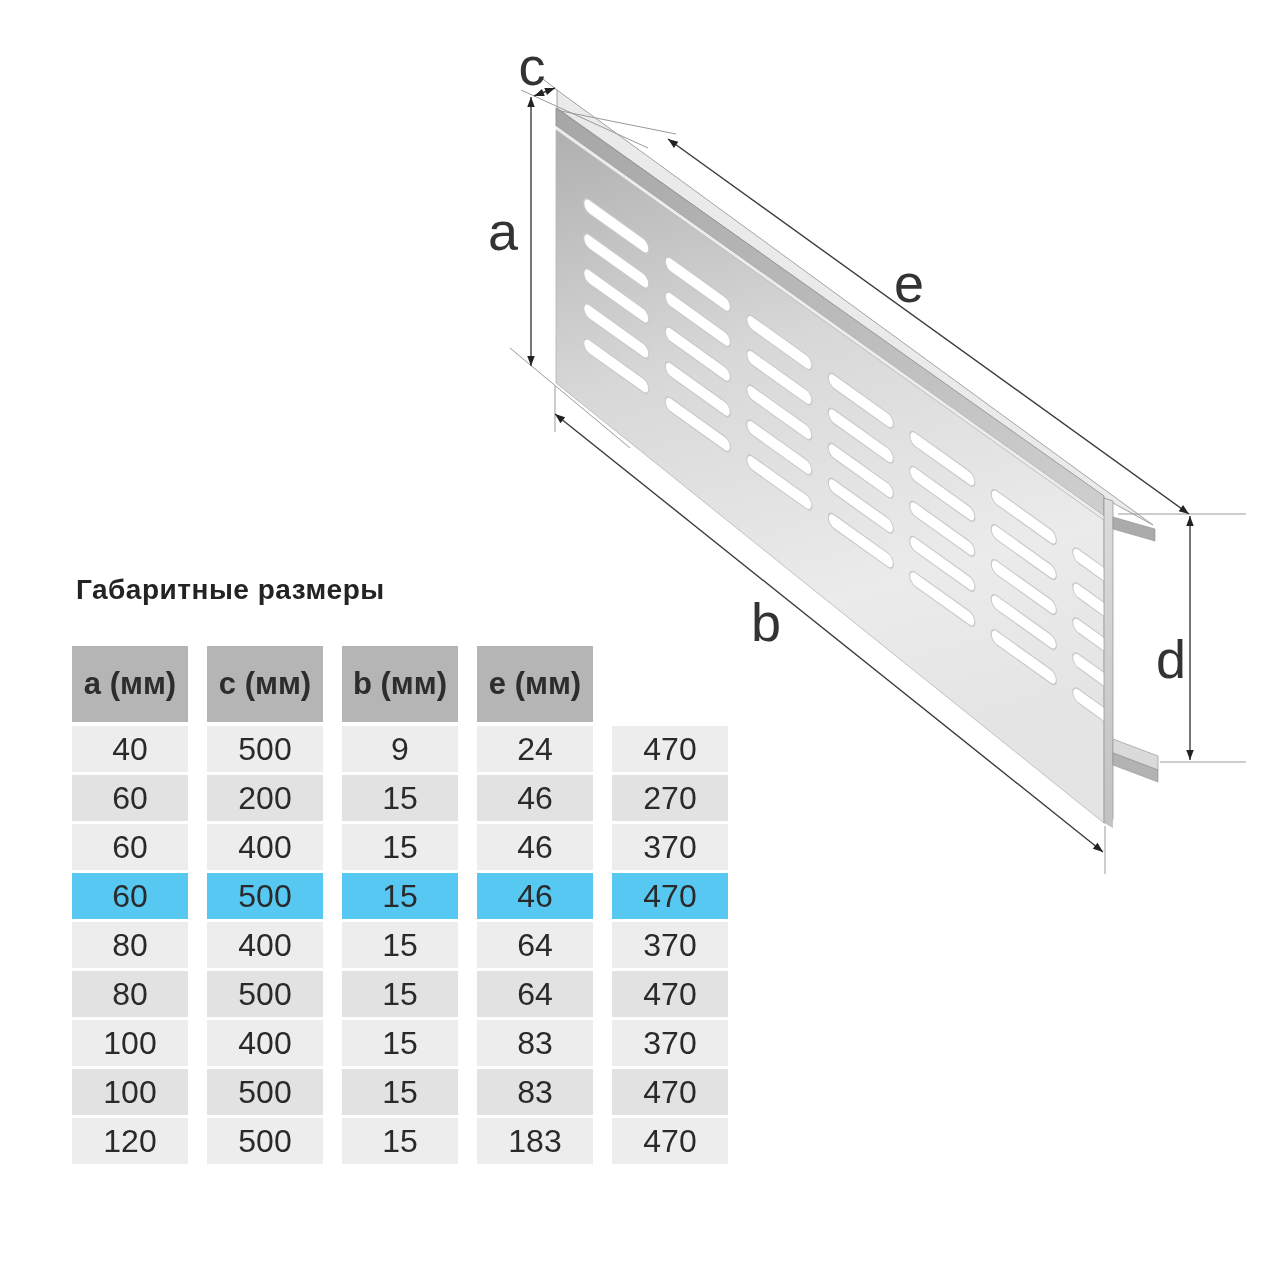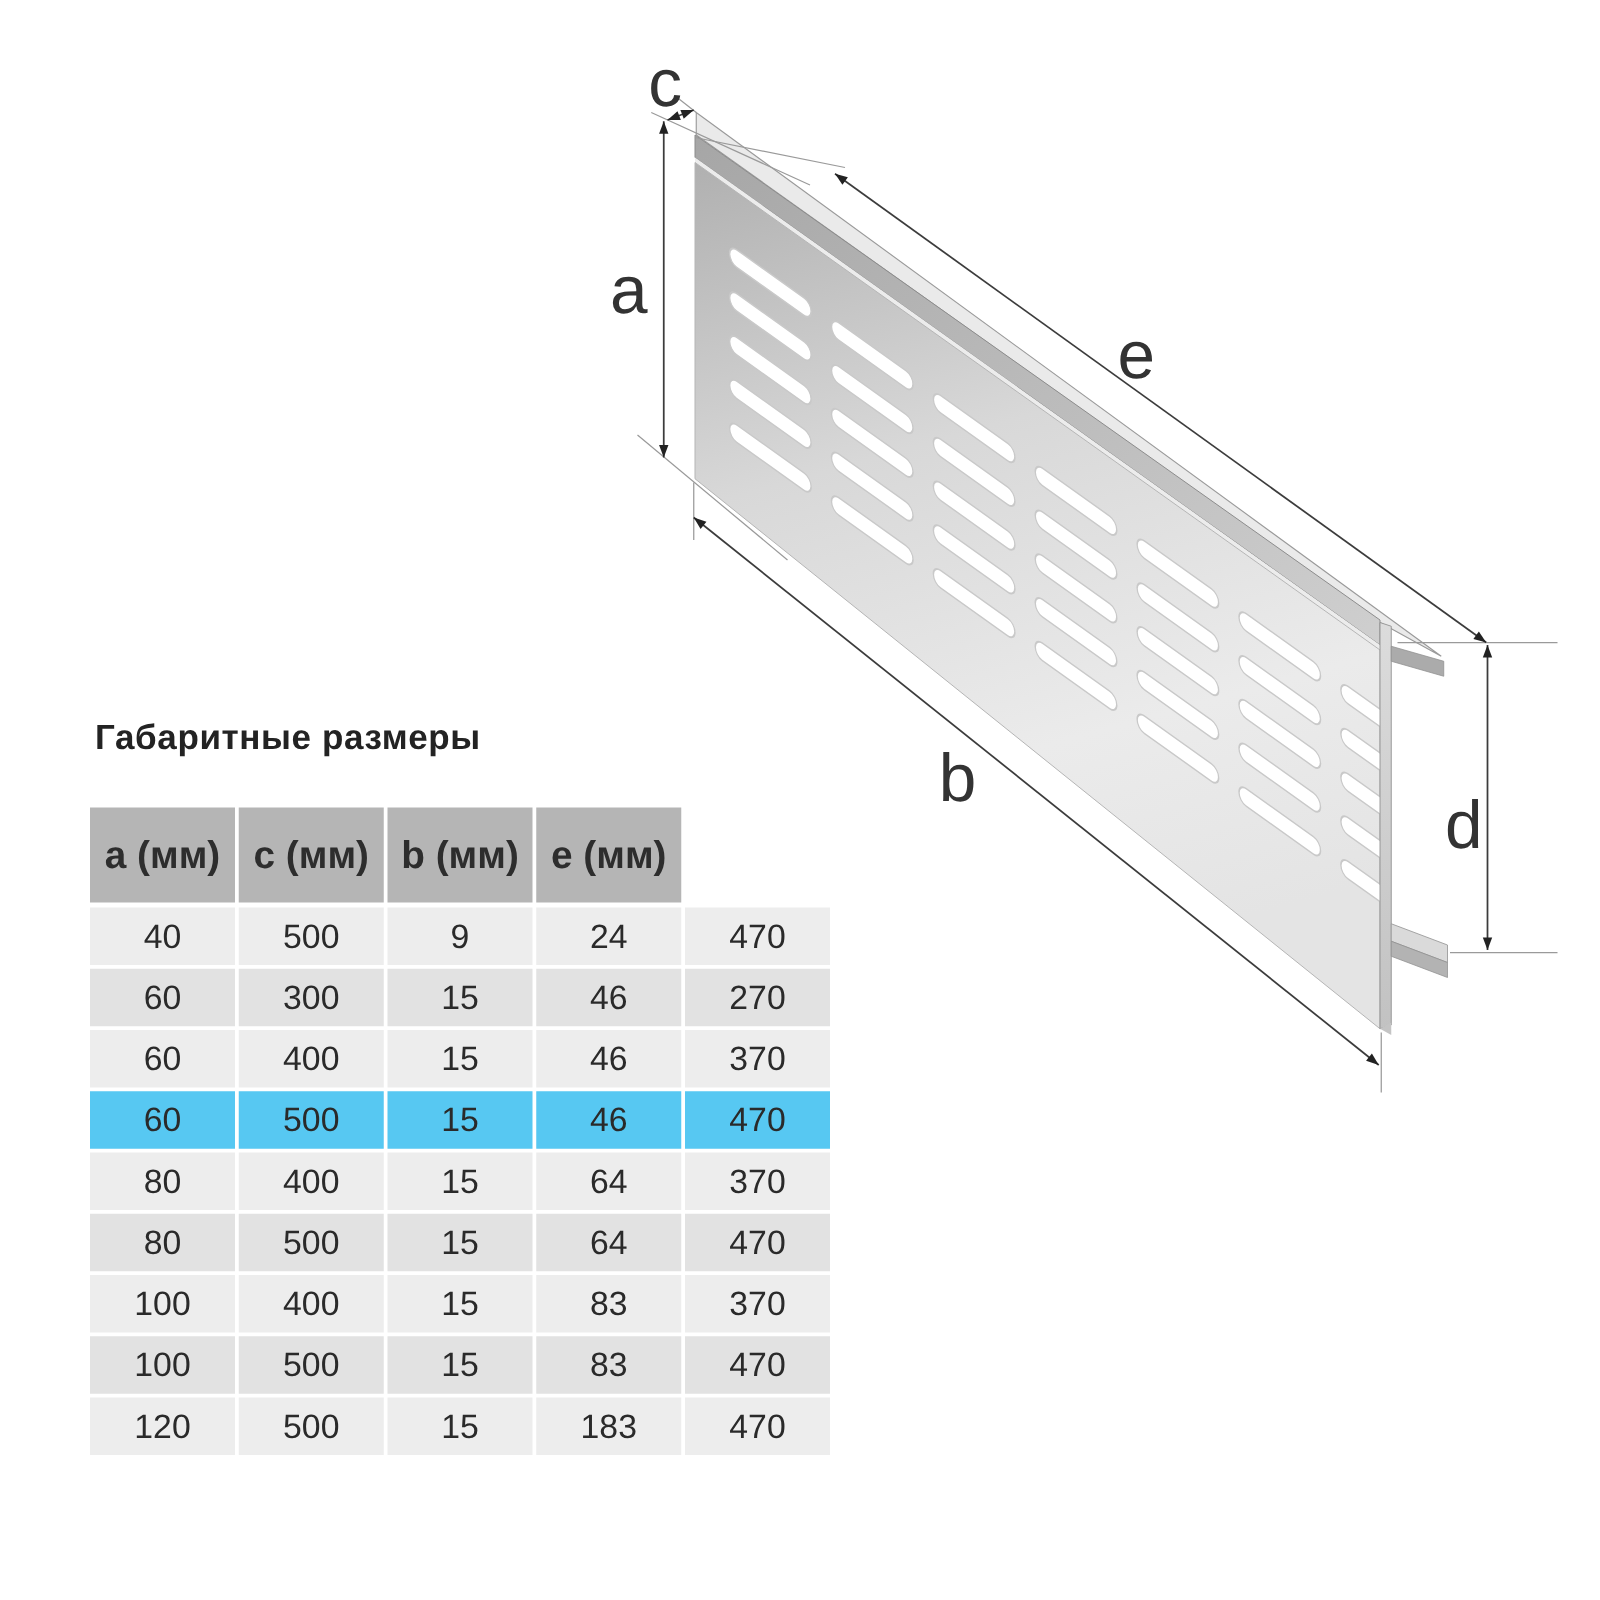--- a/index.html
+++ b/index.html
@@ -8,27 +8,27 @@
     font-family:"Liberation Sans", sans-serif;overflow:hidden;
   }
   #diagram-svg{position:absolute;left:0;top:0;}
   .dim-label{font-size:54px;fill:#333;font-family:"Liberation Sans",sans-serif;}
   #title{
     position:absolute;left:76px;top:574px;width:600px;
     font-size:28px;font-weight:700;color:#232323;letter-spacing:0.5px;
   }
   #size-table{position:absolute;left:72px;top:646px;}
   .t-row{
-    display:grid;grid-template-columns:repeat(5,116px);gap:3px;
+    display:grid;grid-template-columns:repeat(5,116px);gap:19px;
     margin-bottom:3px;
   }
   .t-row.header{margin-bottom:4px;}
   .t-cell{
     height:46px;display:flex;align-items:center;justify-content:center;
-    font-size:27px;color:#2a2a2a;background:#ededed;
+    font-size:32px;color:#2a2a2a;background:#ededed;
   }
   .t-row.header .t-cell{
     height:76px;background:#b5b5b5;font-weight:700;color:#2d2d2d;font-size:31px;
   }
   .t-row.dark .t-cell{background:#e2e2e2;}
   .t-row.highlight .t-cell{background:#57c8f2;}
 </style>
 </head>
 <body>
 
@@ -148,21 +148,21 @@
     </div>
     <div class="t-row">
       <div class="t-cell">40</div>
       <div class="t-cell">500</div>
       <div class="t-cell">9</div>
       <div class="t-cell">24</div>
       <div class="t-cell">470</div>
     </div>
     <div class="t-row dark">
       <div class="t-cell">60</div>
-      <div class="t-cell">300</div>
+      <div class="t-cell">200</div>
       <div class="t-cell">15</div>
       <div class="t-cell">46</div>
       <div class="t-cell">270</div>
     </div>
     <div class="t-row">
       <div class="t-cell">60</div>
       <div class="t-cell">400</div>
       <div class="t-cell">15</div>
       <div class="t-cell">46</div>
       <div class="t-cell">370</div>

